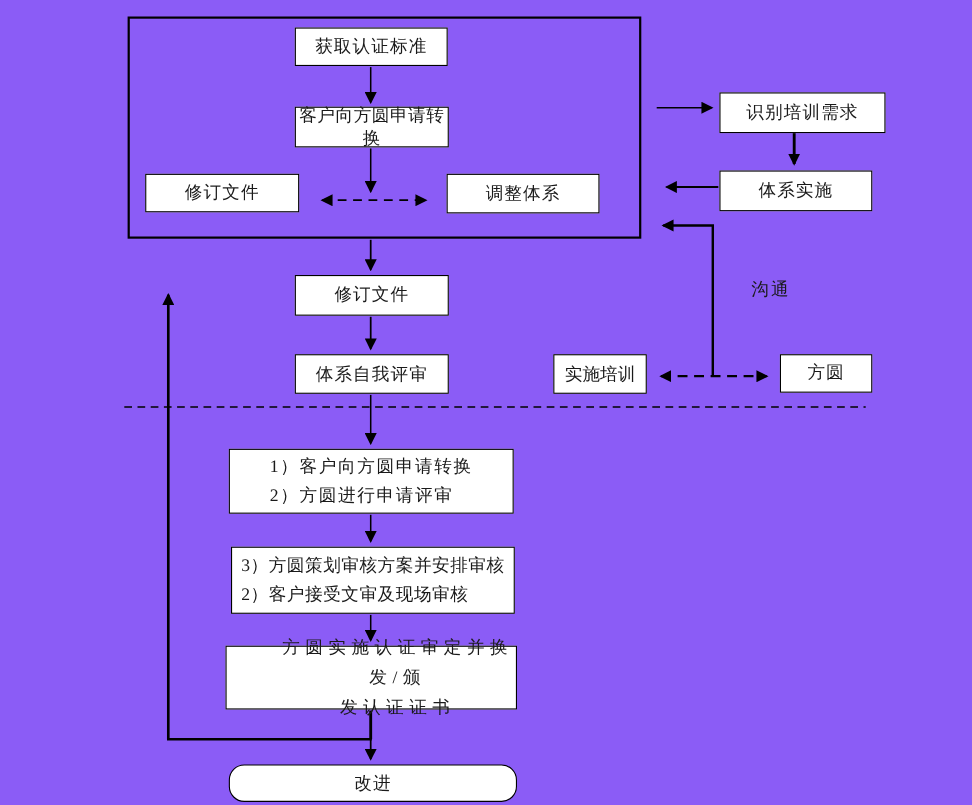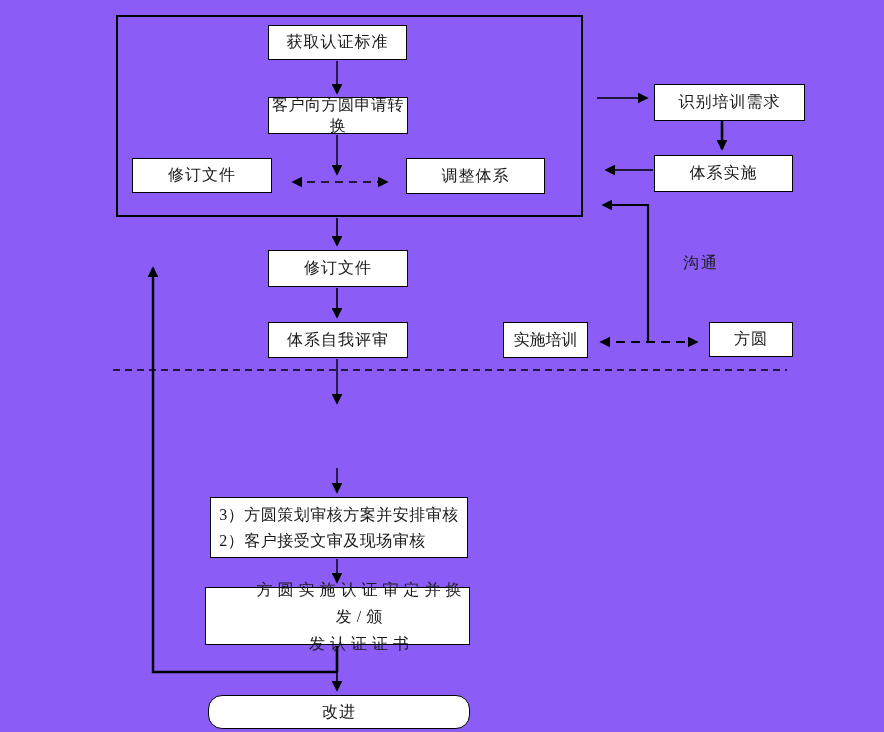--- a/index.html
+++ b/index.html
@@ -111,20 +111,26 @@
   </div>
 
   <div class="node" style="left:503px;top:322px;width:85px;height:36px;letter-spacing:0;">
     <span>实施培训</span>
   </div>
 
   <div class="node" style="left:709px;top:322px;width:84px;height:35px;">
     <span>方圆</span>
   </div>
 
+  <div class="node multiline" style="left:208px;top:408px;width:259px;height:59px;">
+    <div class="inner">
+      <div>1）客户向方圆申请转换</div>
+      <div>2）方圆进行申请评审</div>
+    </div>
+  </div>
 
   <div class="node multiline" style="left:210px;top:497px;width:258px;height:61px;">
     <div class="inner" style="letter-spacing:0.5px;">
       <div>3）方圆策划审核方案并安排审核</div>
       <div>2）客户接受文审及现场审核</div>
     </div>
   </div>
 
   <div class="node certify" style="left:205px;top:587px;width:265px;height:58px;">
     <div>方圆实施认证审定并换发/颁</div>

